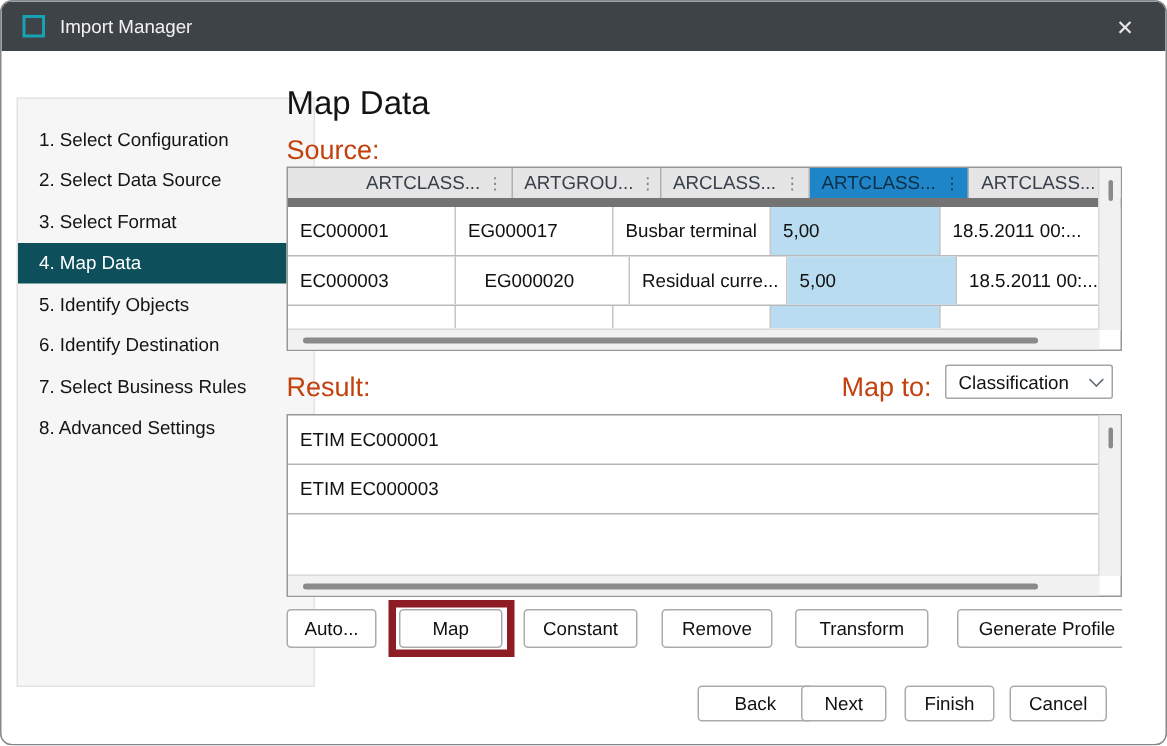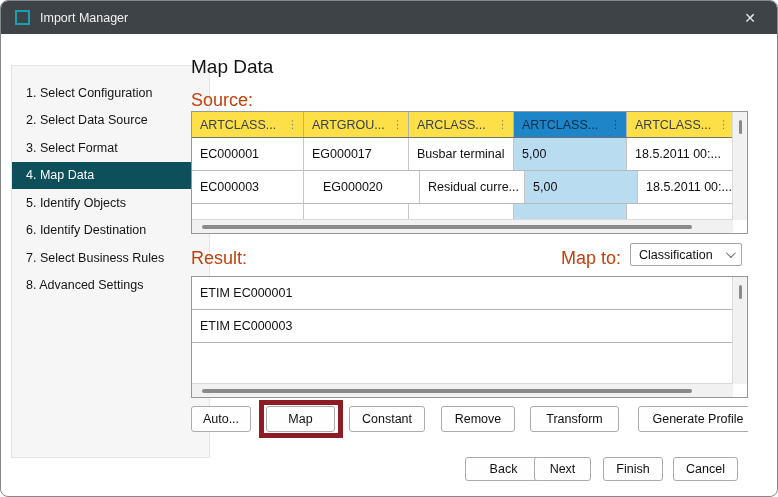--- a/index.html
+++ b/index.html
@@ -11,25 +11,25 @@
   .title-icon { width:15px; height:15px; border:2px solid #17a2b4; margin-left:14px; background:transparent; }
   .title-text { color:#f2f2f2; font-size:12.5px; margin-left:10px; }
   .close-btn { position:absolute; right:8px; top:0; width:38px; height:33px; display:flex; align-items:center; justify-content:center; color:#e9e9e9; font-size:14px; cursor:default; }
 
   
   .sidebar { position:absolute; left:10px; top:47px; width:199px; height:393px; background:#f6f6f6; border:1px solid #e4e4e4; padding-top:13px;margin-top:17px; }
   .step { height:27.5px; display:flex; align-items:center; padding-left:14px; font-size:12.5px; color:#141414; white-space:nowrap; }
   .step.sel { background:#0d4f5b; color:#ffffff; }
 
   
-  .heading { position:absolute; left:190px; top:55px; font-size:19px; color:#141414; }
+  .heading { position:absolute; left:190px; top:55px; font-size:22px; color:#141414; }
   .lbl { position:absolute; font-size:18px; color:#c2410c; }
 
   .tbl { position:absolute; background:#fff; border:1px solid #979797; }
-  .hdr { display:flex; height:26px; background:#fde047; border-bottom:1px solid #737373; }
+  .hdr { display:flex; height:26px; background:#e5e5e5; border-bottom:6px solid #737373;padding-left:44px; }
   .hcell { display:flex; align-items:center; justify-content:space-between; padding:0 5px 0 8px; font-size:12.5px; color:#39404a; border-right:1px solid #b1b1b1; overflow:hidden; white-space:nowrap; }
   .hcell.sel { background:#1e86c8; color:#0f2f47; }
   .dots { font-size:11px; color:#76808a; margin-left:4px; }
   .hcell.sel .dots { color:#123c57; }
   .trow { display:flex; height:33px; border-bottom:1px solid #b9b9b9; }
   .trow.partial { border-bottom:none; overflow:hidden; }
   .cell { display:flex; align-items:center; padding-left:8px; font-size:12.5px; color:#111; border-right:1px solid #c6c6c6; overflow:hidden; white-space:nowrap; }
   .cell.selcol { background:#b9dcf1; }
 
   .vscroll { position:absolute; right:0; top:0; width:15px; background:#f1f1f1; border-left:1px solid #dadada; }

